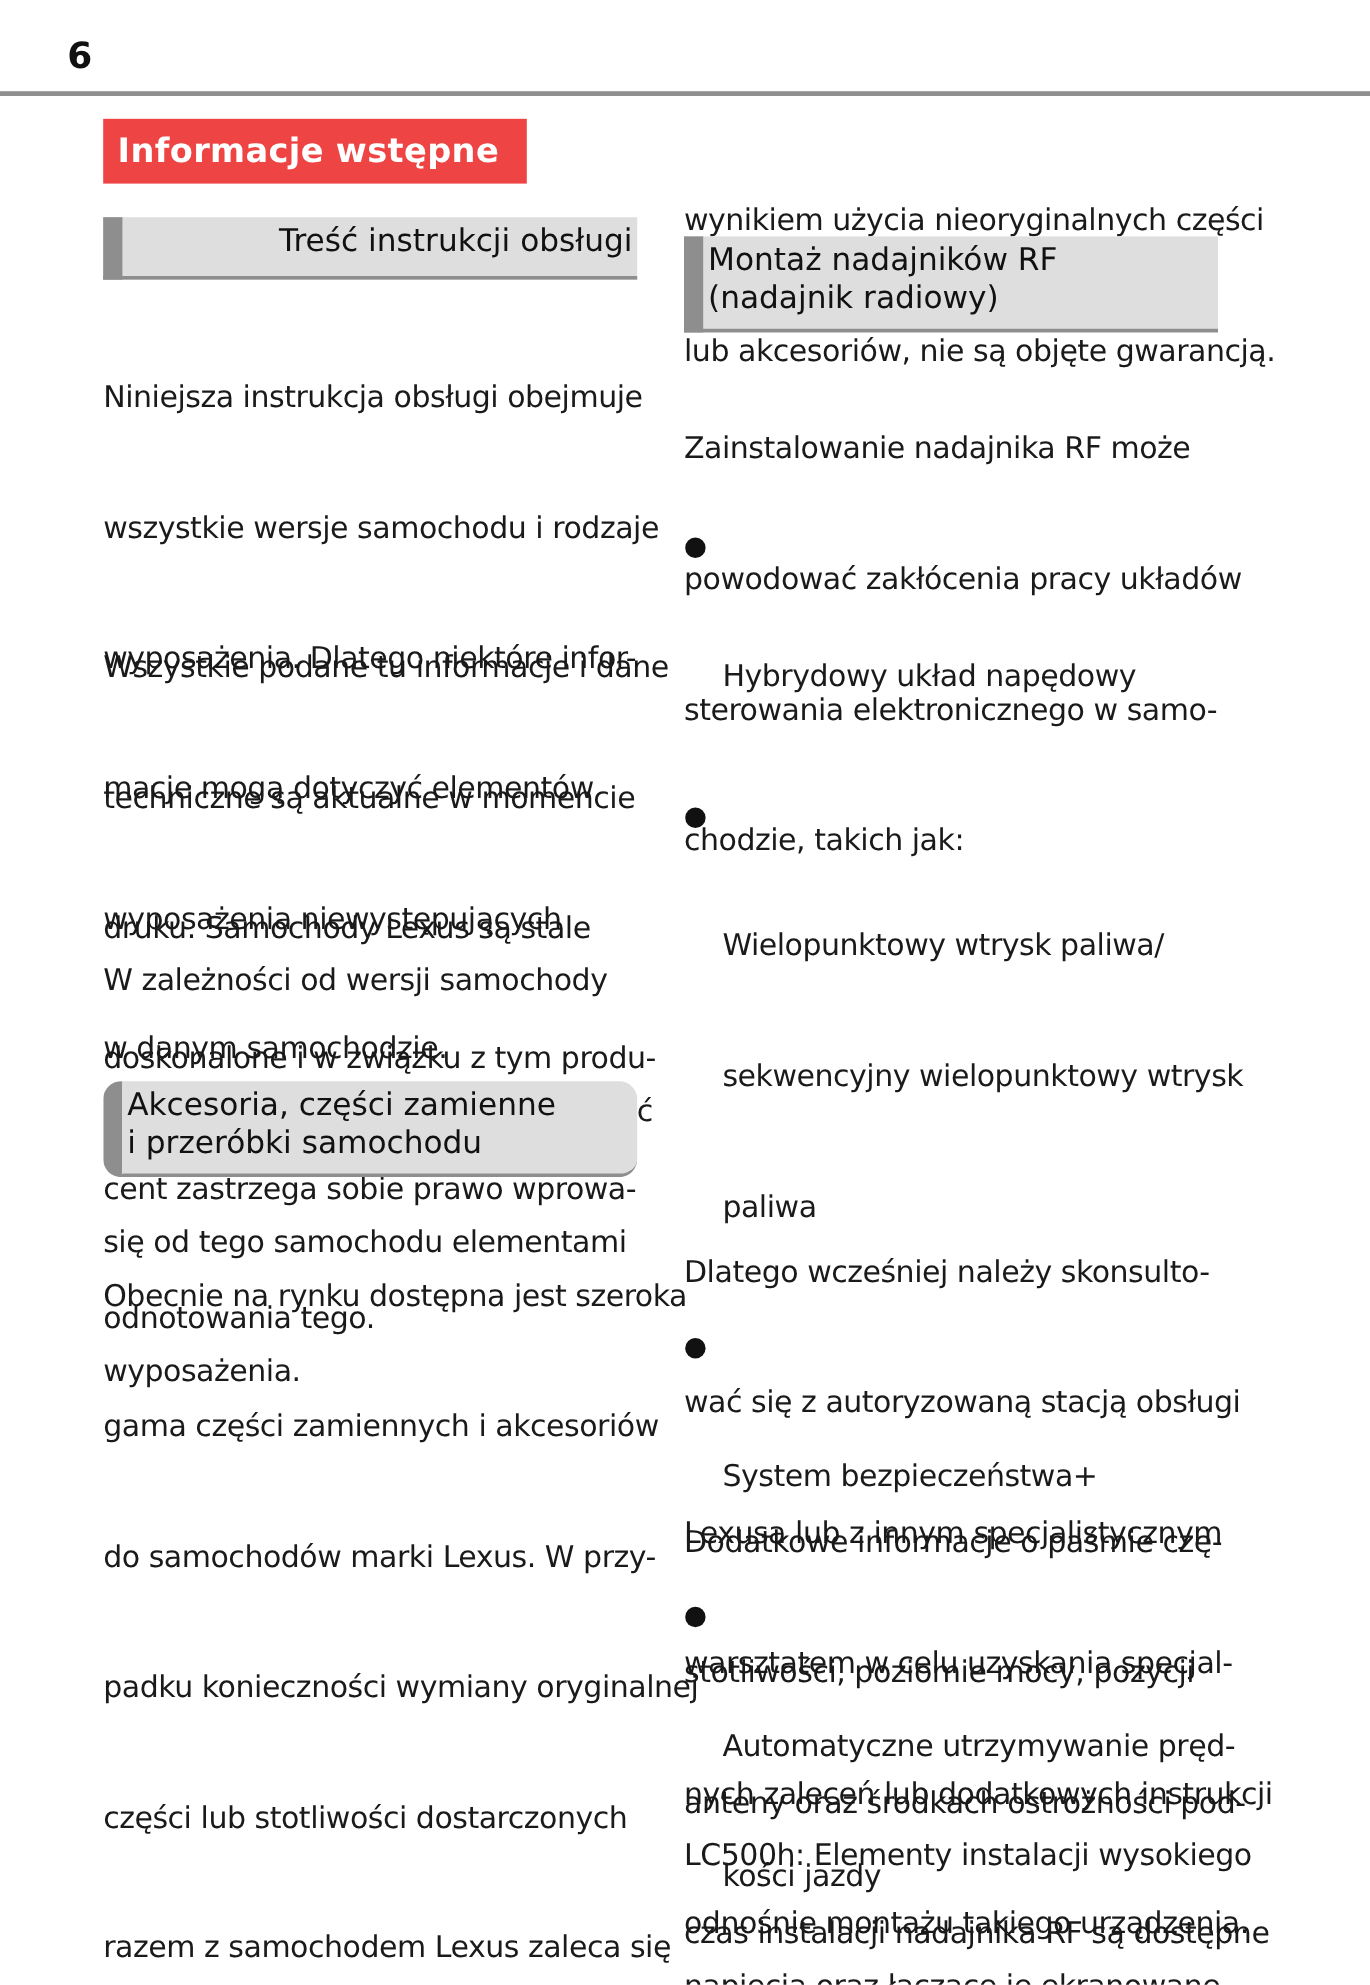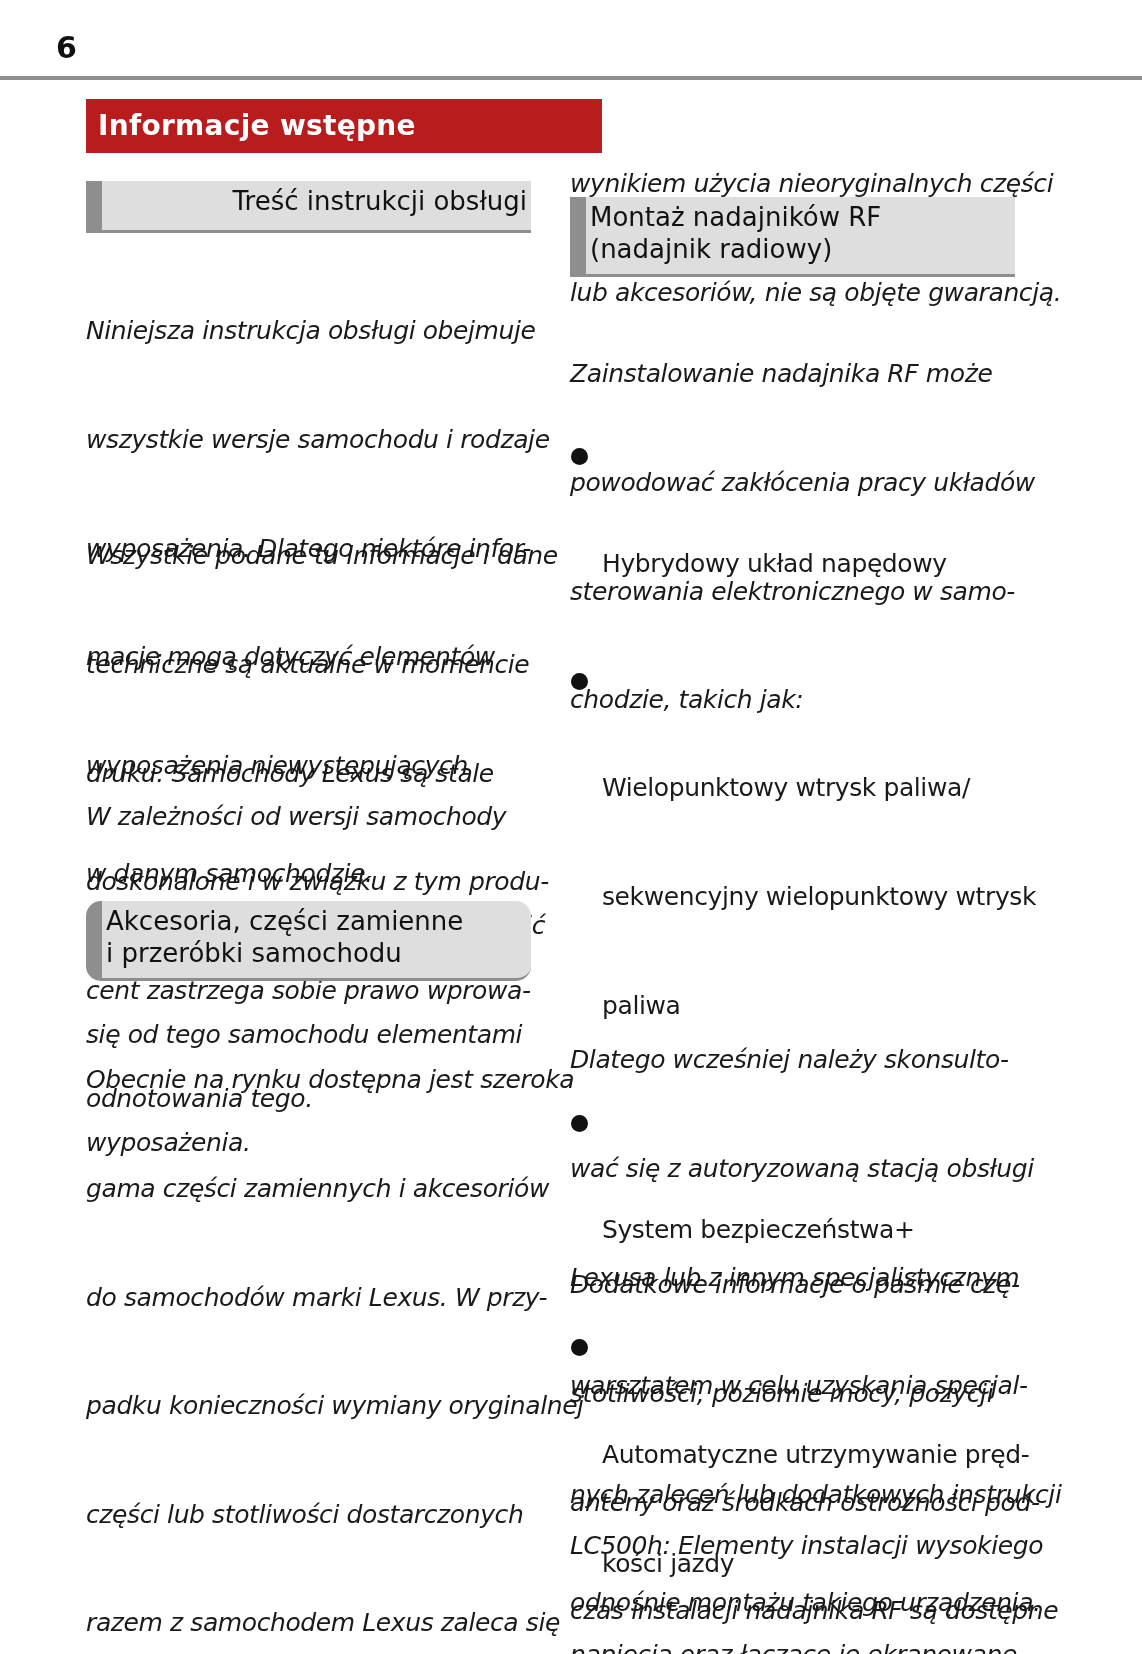--- a/index.html
+++ b/index.html
@@ -30,23 +30,23 @@
       top: 76px;
       width: 1142px;
       height: 4px;
       background: #8f8f8f;
     }
 
     .main-title-bar {
       position: absolute;
       left: 86px;
       top: 99px;
-      width: 516px;
+      width: 353px;
       height: 54px;
-      background: #b91c1c;
+      background: #ef4444;
       box-sizing: border-box;
       padding: 8px 12px;
       color: #ffffff;
       font-size: 28px;
       font-weight: bold;
       letter-spacing: 0.3px;
       line-height: 38px;
       font-family: "DejaVu Sans", sans-serif;
     }
 
@@ -65,21 +65,21 @@
 
     .para {
       position: absolute;
       font-size: 25px;
       line-height: 36.2px;
       color: #1a1a1a;
       white-space: pre;
       font-family: "DejaVu Sans", sans-serif;
       letter-spacing: -0.4px;
     }
-    .para .ln { display: block; font-style: italic; }
+    .para .ln { display: block; }
 
     .bullet-list {
       position: absolute;
       left: 570px;
       width: 460px;
       margin: 0;
       padding: 0;
       list-style: none;
       font-size: 25px;
       line-height: 36.2px;

